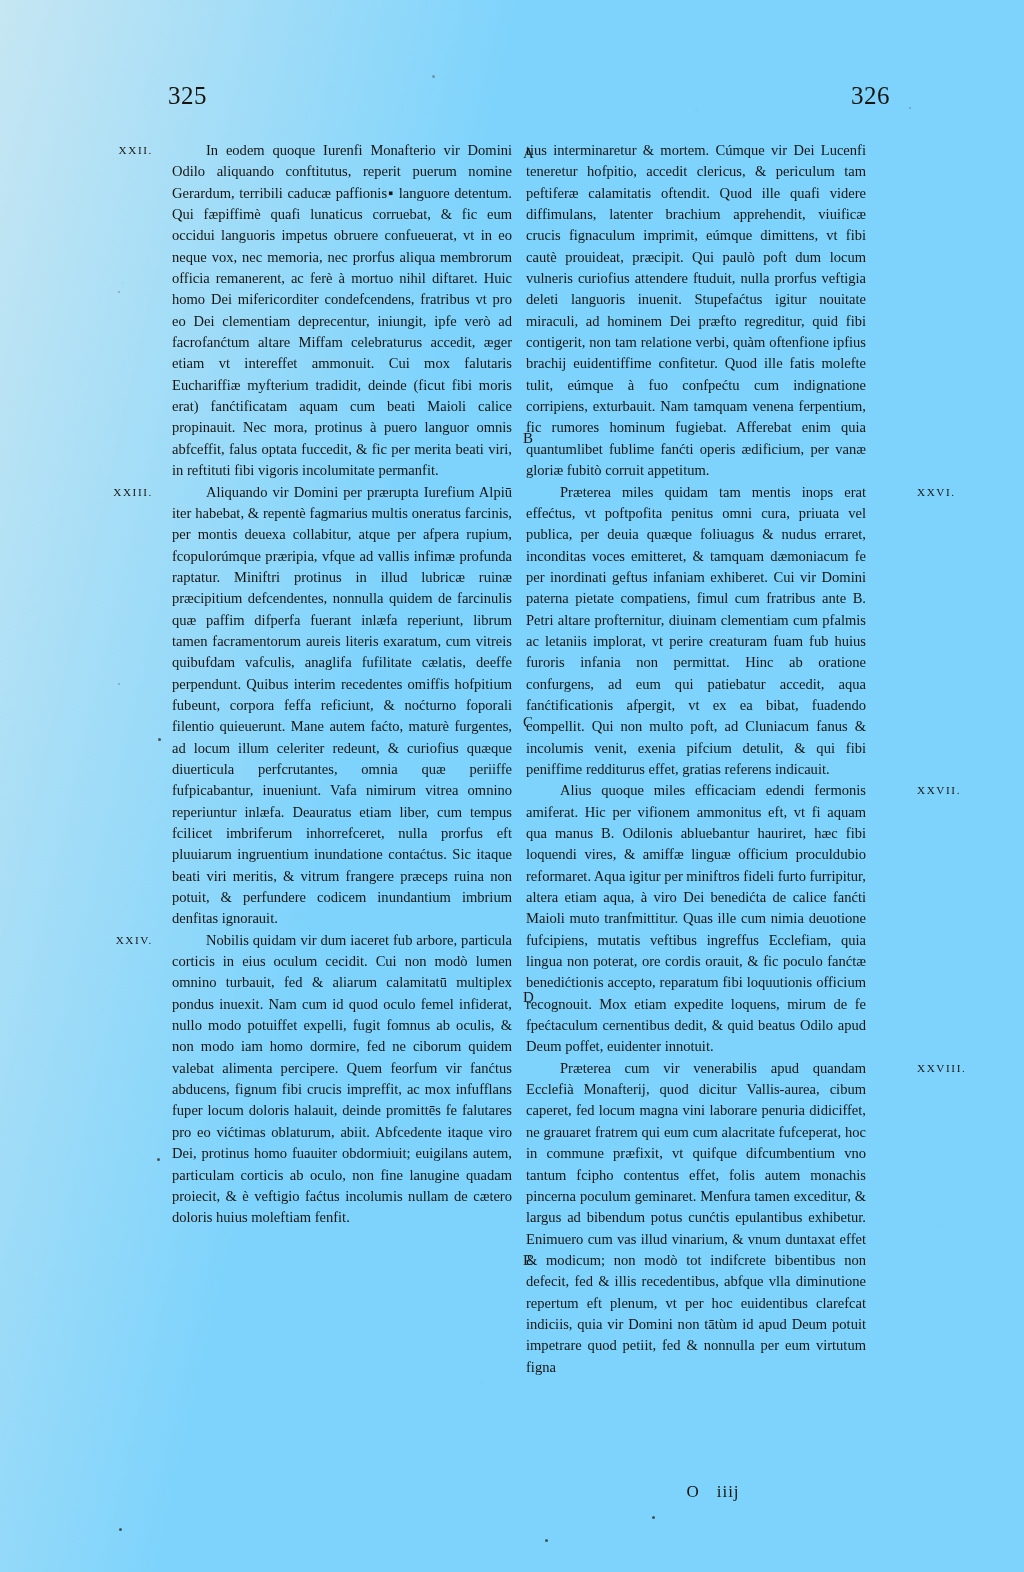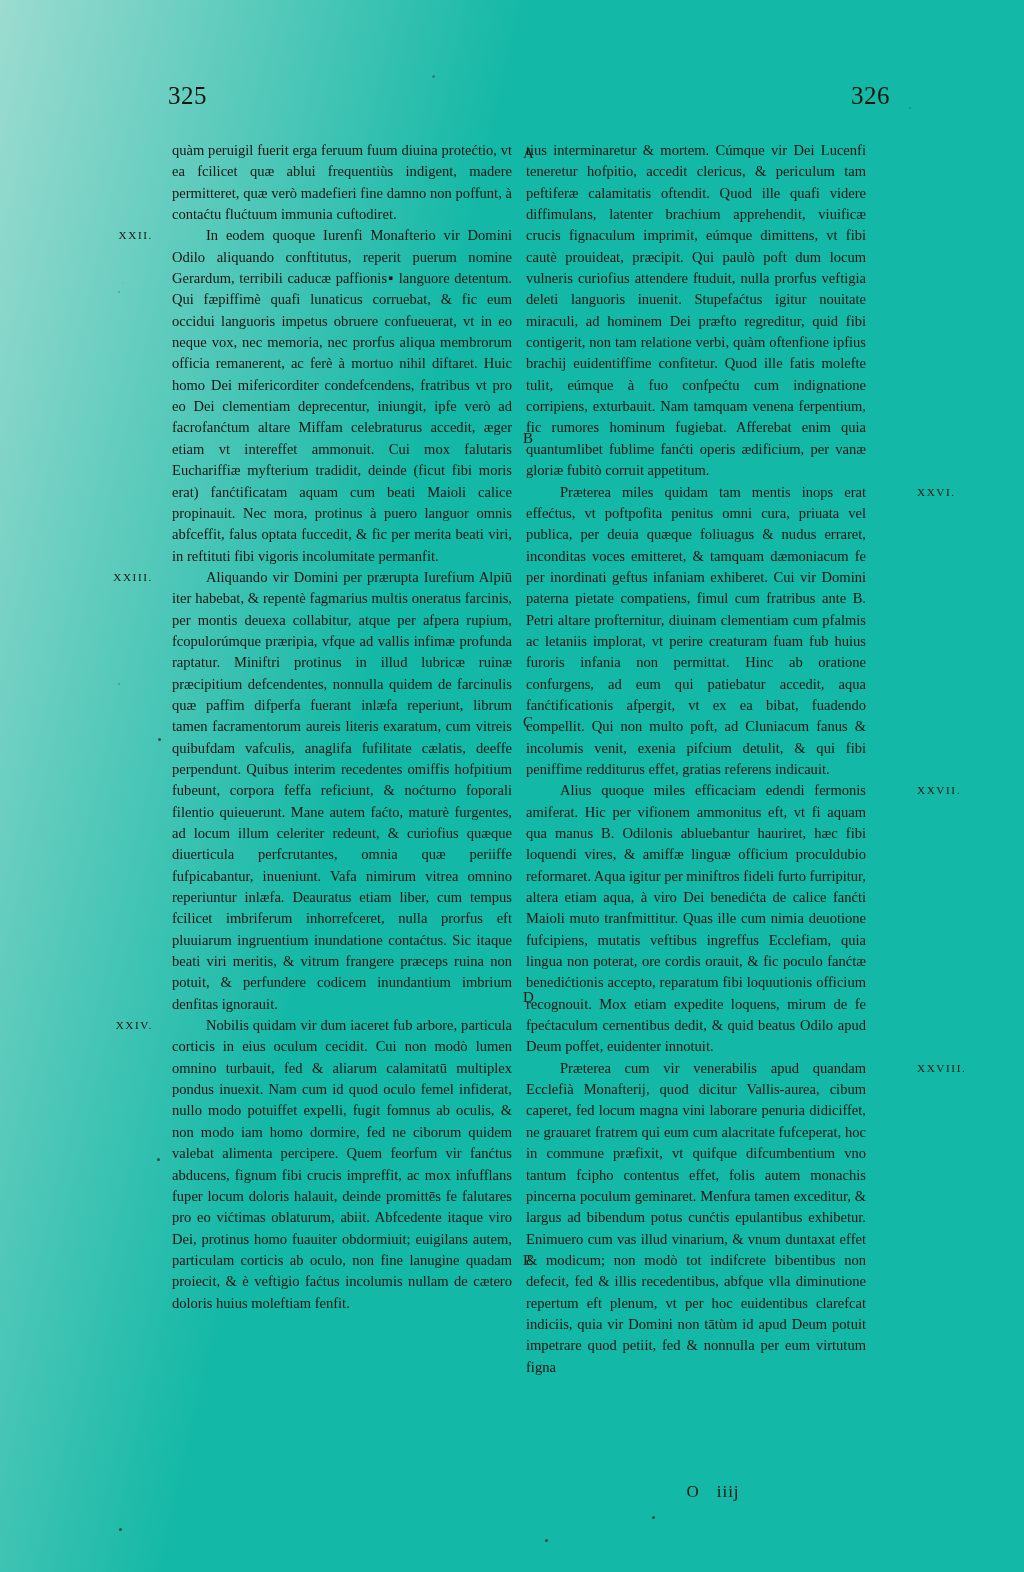--- a/index.html
+++ b/index.html
@@ -11,21 +11,21 @@
     width: 1024px;
     height: 1572px;
     font-family: "Liberation Serif", "DejaVu Serif", serif;
     color: #141210;
   }
 
   #page {
     position: relative;
     width: 1024px;
     height: 1572px;
-    background: #14b8a6;
+    background: #7dd3fc;
     overflow: hidden;
   }
 
   
   #paper-grain {
     position: absolute;
     inset: 0;
     pointer-events: none;
     background:
       radial-gradient(circle at 12% 18%, rgba(120,110,95,.045) 0 1.5px, transparent 2px),
@@ -138,21 +138,20 @@
 
   <div id="paper-grain"></div>
 
   <div id="running-head">
     <div class="folio left">325</div>
     <div class="folio right">326</div>
   </div>
 
   <div id="body-area">
     <div class="column" id="col-left">
-        <p class="para cont" style="position: relative;"><span>quàm peruigil fuerit erga feruum fuum diuina protećtio, vt ea fcilicet quæ ablui frequentiùs indigent, madere permitteret, quæ verò madefieri fine damno non poffunt, à contaćtu flućtuum immunia cuftodiret.</span></p>
         <p class="para" style="position: relative;"><span class="secnum lft">XXII.</span><span>In eodem quoque Iurenfi Monafterio vir Domini Odilo aliquando conftitutus, reperit puerum nomine Gerardum, terribili caducæ paffionis▪ languore detentum. Qui fæpiffimè quafi lunaticus corruebat, &amp; fic eum occidui languoris impetus obruere confueuerat, vt in eo neque vox, nec memoria, nec prorfus aliqua membrorum officia remanerent, ac ferè à mortuo nihil diftaret. Huic homo Dei mifericorditer condefcendens, fratribus vt pro eo Dei clementiam deprecentur, iniungit, ipfe verò ad facrofanćtum altare Miffam celebraturus accedit, æger etiam vt intereffet ammonuit. Cui mox falutaris Euchariffiæ myfterium tradidit, deinde (ficut fibi moris erat) fanćtificatam aquam cum beati Maioli calice propinauit. Nec mora, protinus à puero languor omnis abfceffit, falus optata fuccedit, &amp; fic per merita beati viri, in reftituti fibi vigoris incolumitate permanfit.</span></p>
         <p class="para" style="position: relative;"><span class="secnum lft">XXIII.</span><span>Aliquando vir Domini per prærupta Iurefium Alpiū iter habebat, &amp; repentè fagmarius multis oneratus farcinis, per montis deuexa collabitur, atque per afpera rupium, fcopulorúmque præripia, vfque ad vallis infimæ profunda raptatur. Miniftri protinus in illud lubricæ ruinæ præcipitium defcendentes, nonnulla quidem de farcinulis quæ paffim difperfa fuerant inlæfa reperiunt, librum tamen facramentorum aureis literis exaratum, cum vitreis quibufdam vafculis, anaglifa fufilitate cælatis, deeffe perpendunt. Quibus interim recedentes omiffis hofpitium fubeunt, corpora feffa reficiunt, &amp; noćturno foporali filentio quieuerunt. Mane autem faćto, maturè furgentes, ad locum illum celeriter redeunt, &amp; curiofius quæque diuerticula perfcrutantes, omnia quæ periiffe fufpicabantur, inueniunt. Vafa nimirum vitrea omnino reperiuntur inlæfa. Deauratus etiam liber, cum tempus fcilicet imbriferum inhorrefceret, nulla prorfus eft pluuiarum ingruentium inundatione contaćtus. Sic itaque beati viri meritis, &amp; vitrum frangere præceps ruina non potuit, &amp; perfundere codicem inundantium imbrium denfitas ignorauit.</span></p>
         <p class="para" style="position: relative;"><span class="secnum lft">XXIV.</span><span>Nobilis quidam vir dum iaceret fub arbore, particula corticis in eius oculum cecidit. Cui non modò lumen omnino turbauit, fed &amp; aliarum calamitatū multiplex pondus inuexit. Nam cum id quod oculo femel infiderat, nullo modo potuiffet expelli, fugit fomnus ab oculis, &amp; non modo iam homo dormire, fed ne ciborum quidem valebat alimenta percipere. Quem feorfum vir fanćtus abducens, fignum fibi crucis impreffit, ac mox infufflans fuper locum doloris halauit, deinde promittēs fe falutares pro eo vićtimas oblaturum, abiit. Abfcedente itaque viro Dei, protinus homo fuauiter obdormiuit; euigilans autem, particulam corticis ab oculo, non fine lanugine quadam proiecit, &amp; è veftigio faćtus incolumis nullam de cætero doloris huius moleftiam fenfit.</span></p>
       </div>
     <div class="column" id="col-right">
         <p class="para cont" style="position: relative;"><span>tius interminaretur &amp; mortem. Cúmque vir Dei Lucenfi teneretur hofpitio, accedit clericus, &amp; periculum tam peftiferæ calamitatis oftendit. Quod ille quafi videre diffimulans, latenter brachium apprehendit, viuificæ crucis fignaculum imprimit, eúmque dimittens, vt fibi cautè prouideat, præcipit. Qui paulò poft dum locum vulneris curiofius attendere ftuduit, nulla prorfus veftigia deleti languoris inuenit. Stupefaćtus igitur nouitate miraculi, ad hominem Dei præfto regreditur, quid fibi contigerit, non tam relatione verbi, quàm oftenfione ipfius brachij euidentiffime confitetur. Quod ille fatis molefte tulit, eúmque à fuo confpećtu cum indignatione corripiens, exturbauit. Nam tamquam venena ferpentium, fic rumores hominum fugiebat. Afferebat enim quia quantumlibet fublime fanćti operis ædificium, per vanæ gloriæ fubitò corruit appetitum.</span></p>
         <p class="para" style="position: relative;"><span class="secnum rgt">XXVI.</span><span>Præterea miles quidam tam mentis inops erat effećtus, vt poftpofita penitus omni cura, priuata vel publica, per deuia quæque foliuagus &amp; nudus erraret, inconditas voces emitteret, &amp; tamquam dæmoniacum fe per inordinati geftus infaniam exhiberet. Cui vir Domini paterna pietate compatiens, fimul cum fratribus ante B. Petri altare profternitur, diuinam clementiam cum pfalmis ac letaniis implorat, vt perire creaturam fuam fub huius furoris infania non permittat. Hinc ab oratione confurgens, ad eum qui patiebatur accedit, aqua fanćtificationis afpergit, vt ex ea bibat, fuadendo compellit. Qui non multo poft, ad Cluniacum fanus &amp; incolumis venit, exenia pifcium detulit, &amp; qui fibi peniffime redditurus effet, gratias referens indicauit.</span></p>
         <p class="para" style="position: relative;"><span class="secnum rgt">XXVII.</span><span>Alius quoque miles efficaciam edendi fermonis amiferat. Hic per vifionem ammonitus eft, vt fi aquam qua manus B. Odilonis abluebantur hauriret, hæc fibi loquendi vires, &amp; amiffæ linguæ officium proculdubio reformaret. Aqua igitur per miniftros fideli furto furripitur, altera etiam aqua, à viro Dei benedićta de calice fanćti Maioli muto tranfmittitur. Quas ille cum nimia deuotione fufcipiens, mutatis veftibus ingreffus Ecclefiam, quia lingua non poterat, ore cordis orauit, &amp; fic poculo fanćtæ benedićtionis accepto, reparatum fibi loquutionis officium recognouit. Mox etiam expedite loquens, mirum de fe fpećtaculum cernentibus dedit, &amp; quid beatus Odilo apud Deum poffet, euidenter innotuit.</span></p>
         <p class="para" style="position: relative;"><span class="secnum rgt">XXVIII.</span><span>Præterea cum vir venerabilis apud quandam Ecclefià Monafterij, quod dicitur Vallis-aurea, cibum caperet, fed locum magna vini laborare penuria didiciffet, ne grauaret fratrem qui eum cum alacritate fufceperat, hoc in commune præfixit, vt quifque difcumbentium vno tantum fcipho contentus effet, folis autem monachis pincerna poculum geminaret. Menfura tamen exceditur, &amp; largus ad bibendum potus cunćtis epulantibus exhibetur. Enimuero cum vas illud vinarium, &amp; vnum duntaxat effet &amp; modicum; non modò tot indifcrete bibentibus non defecit, fed &amp; illis recedentibus, abfque vlla diminutione repertum eft plenum, vt per hoc euidentibus clarefcat indiciis, quia vir Domini non tātùm id apud Deum potuit impetrare quod petiit, fed &amp; nonnulla per eum virtutum figna</span></p>
       </div>

